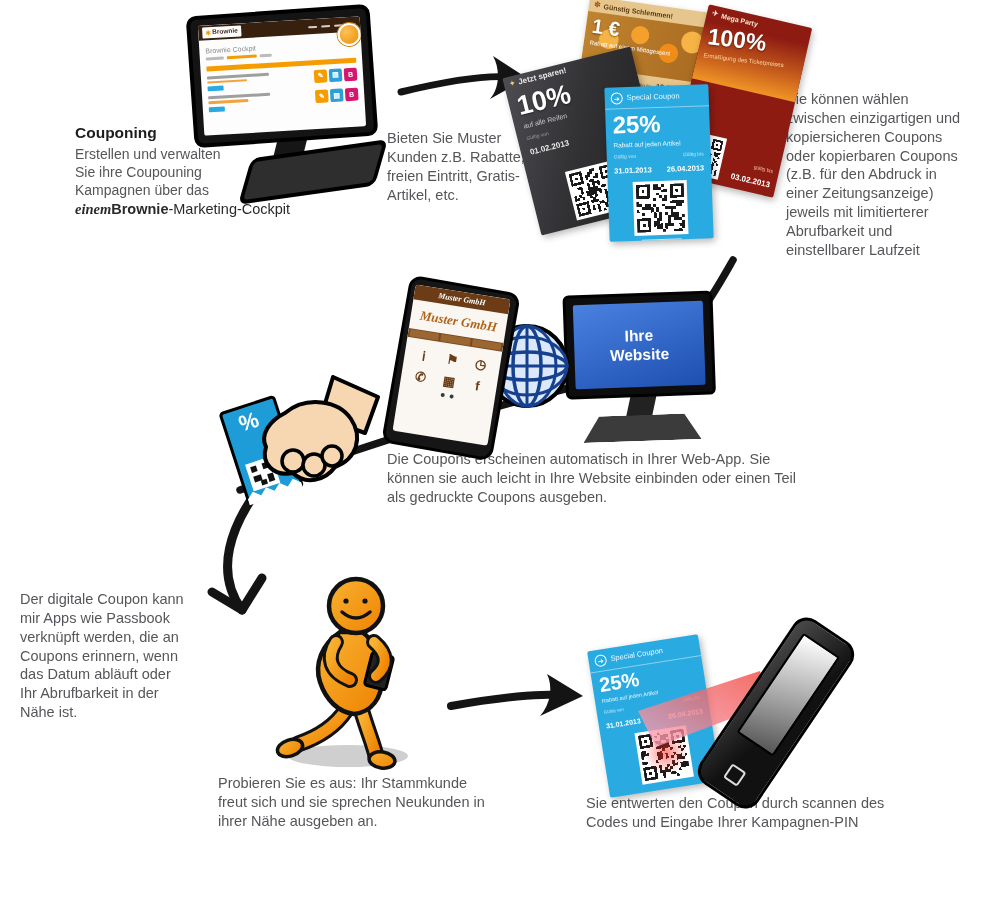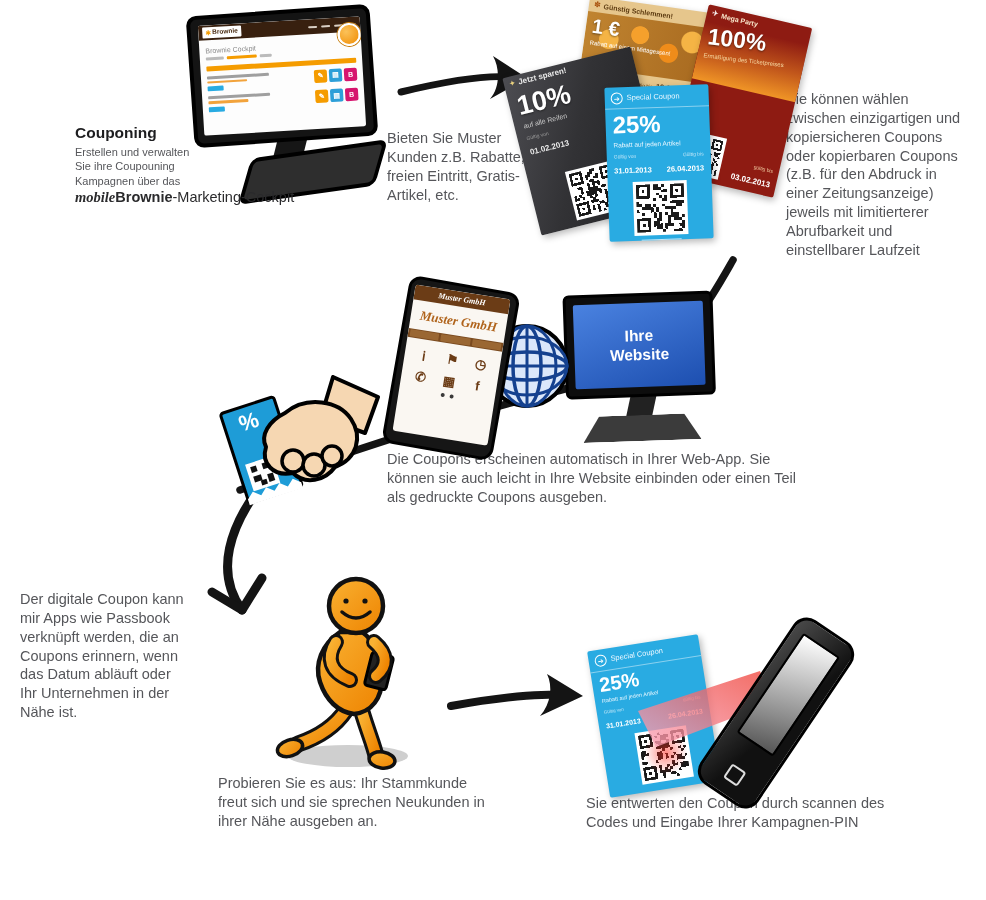--- a/index.html
+++ b/index.html
@@ -4,21 +4,21 @@
 <style>
   html,body{margin:0;padding:0;background:#fff;}
   .canvas{position:relative;width:986px;height:900px;background:#fff;overflow:hidden;
           font-family:"Liberation Sans",sans-serif;color:#4f5054;}
   .abs{position:absolute;}
   .note{position:absolute;white-space:pre-line;font-size:14.5px;line-height:1.3;color:#55565a;}
 
   
   .intro{position:absolute;left:35px;top:124px;width:270px;margin-left:40px;}
   .intro-title{font-size:15.5px;font-weight:bold;color:#1d1d1f;margin-bottom:3px;}
-  .intro-body{white-space:pre-line;font-size:11px;line-height:1.3;color:#55565a;}
+  .intro-body{white-space:pre-line;font-size:14px;line-height:1.3;color:#55565a;}
   .brand-line{font-size:14.5px;color:#2a2a2c;margin-top:1px;}
   .brand-prefix{font-family:"Liberation Serif",serif;font-style:italic;font-weight:bold;}
   .brand-bold{font-weight:bold;}
 
   
   .cockpit{position:absolute;left:190px;top:4px;width:190px;height:195px;}
   .mon-frame{position:absolute;left:0;top:6px;width:176px;height:124px;background:#141414;
              border:4px solid #000;border-radius:10px;transform:rotate(-4deg);}
   .mon-screen{position:absolute;left:7px;top:7px;right:7px;bottom:7px;background:#fdfdfd;
               border-radius:2px;overflow:hidden;transform:rotate(.6deg);}
@@ -231,21 +231,21 @@
         <div class="mon-badge"></div>
       </div>
     </div>
   </div>
 
   <div class="intro">
     <div class="intro-title">Couponing</div>
     <div class="intro-body">Erstellen und verwalten
 Sie ihre Coupouning
 Kampagnen über das</div>
-    <div class="brand-line"><span class="brand-prefix">mobile</span><span class="brand-bold">Brownie</span><span>-Marketing-Cockpit</span></div>
+    <div class="brand-line"><span class="brand-prefix">einem</span><span class="brand-bold">Brownie</span><span>-Marketing-Cockpit</span></div>
   </div>
 
   <svg class="abs" style="left:393px;top:42px" width="145" height="70" viewBox="0 0 145 70">
     <path d="M8,50 C50,40 92,33 116,35" fill="none" stroke="#141414" stroke-width="7" stroke-linecap="round"></path>
     <path d="M134,36 L100,14 C107,26 107,46 97,57 Z" fill="#141414"></path>
   </svg>
 
   <div class="note" style="left:387px;top:129px;width:170px">Bieten Sie Muster
 Kunden z.B. Rabatte,
 freien Eintritt, Gratis-
@@ -688,21 +688,21 @@
   <svg class="abs" style="left:196px;top:478px" width="110" height="165" viewBox="0 0 110 165">
     <path d="M66,6 C34,48 18,94 46,132" fill="none" stroke="#141414" stroke-width="9" stroke-linecap="round"></path>
     <path d="M46,132 L16,114 M46,132 L66,100" fill="none" stroke="#141414" stroke-width="9" stroke-linecap="round"></path>
   </svg>
 
   <div class="note" style="left:20px;top:590px;width:210px">Der digitale Coupon kann
 mir Apps wie Passbook
 verknüpft werden, die an
 Coupons erinnern, wenn
 das Datum abläuft oder
-Ihr Unternehmen in der
+Ihr Abrufbarkeit in der
 Nähe ist.</div>
 
   <div class="figure">
     <svg width="195" height="205" viewBox="0 0 195 205">
       <defs>
         <linearGradient id="og" x1="0" y1="0" x2="1" y2="1">
           <stop offset="0" stop-color="#f9b233"></stop>
             <stop offset="1" stop-color="#ee8300"></stop>
         </linearGradient>
       </defs>

